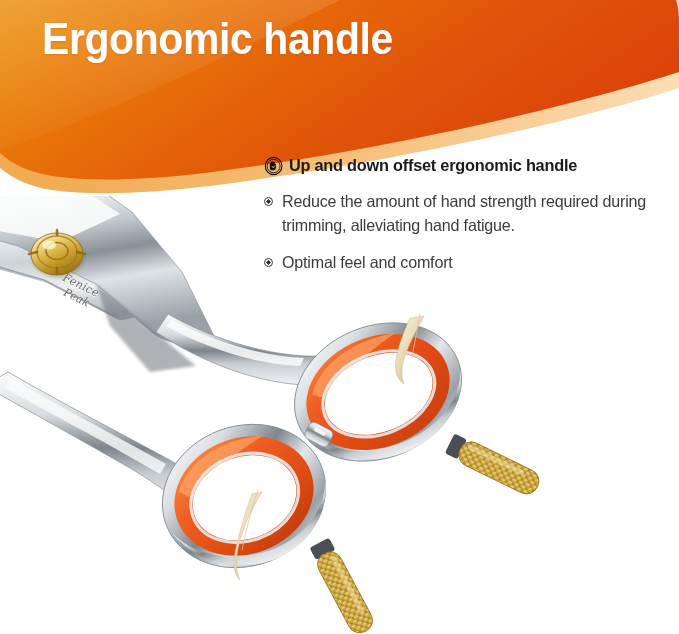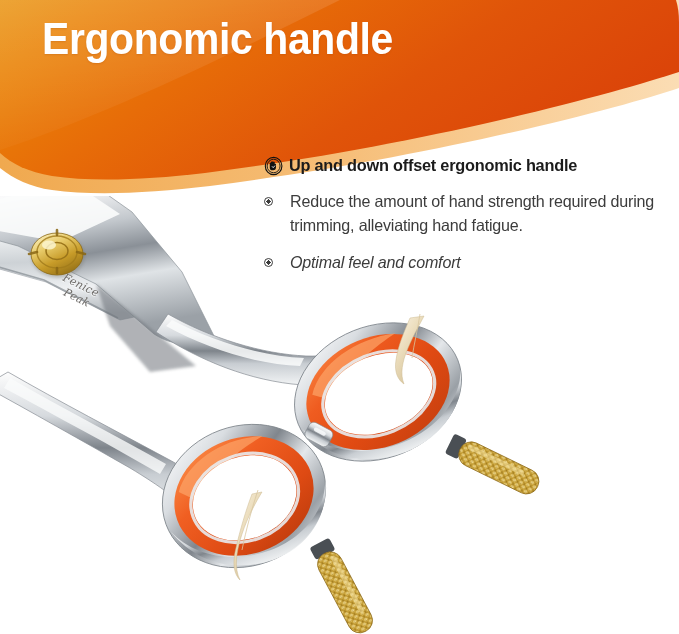--- a/index.html
+++ b/index.html
@@ -38,24 +38,24 @@
     color:#1b1b1b;
     font-size:17px;font-weight:bold;
     letter-spacing:-0.25px;
     line-height:1.25;
     transform:scaleX(0.96);transform-origin:left top;
     white-space:nowrap;
   }
   .hand-icon{flex:0 0 auto;width:20px;height:20px;display:block;margin-top:1px;}
   .bullets{margin:14px 0 0 0;padding:0;list-style:none;}
   .bullet{
-    display:flex;align-items:flex-start;gap:17px;
+    display:flex;align-items:flex-start;gap:9px;
     margin-bottom:14px;
   }
-  .bullet:last-child{margin-bottom:16px;font-style:italic;}
+  .bullet:last-child{margin-bottom:16px;}
   .dot{
     flex:0 0 auto;margin-top:7px;
     width:9px;height:9px;border-radius:50%;
     border:1.6px solid #3b3b3b;
     background:
       radial-gradient(circle at 50% 50%, #3b3b3b 0 42%, #ffffff 43% 100%);
     box-sizing:border-box;
   }
   .btext{
     color:#3c3c3c;

